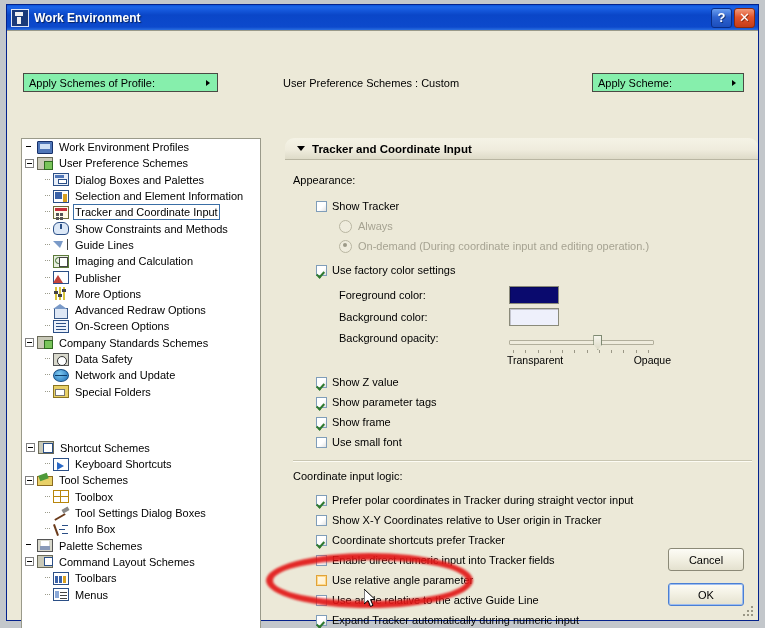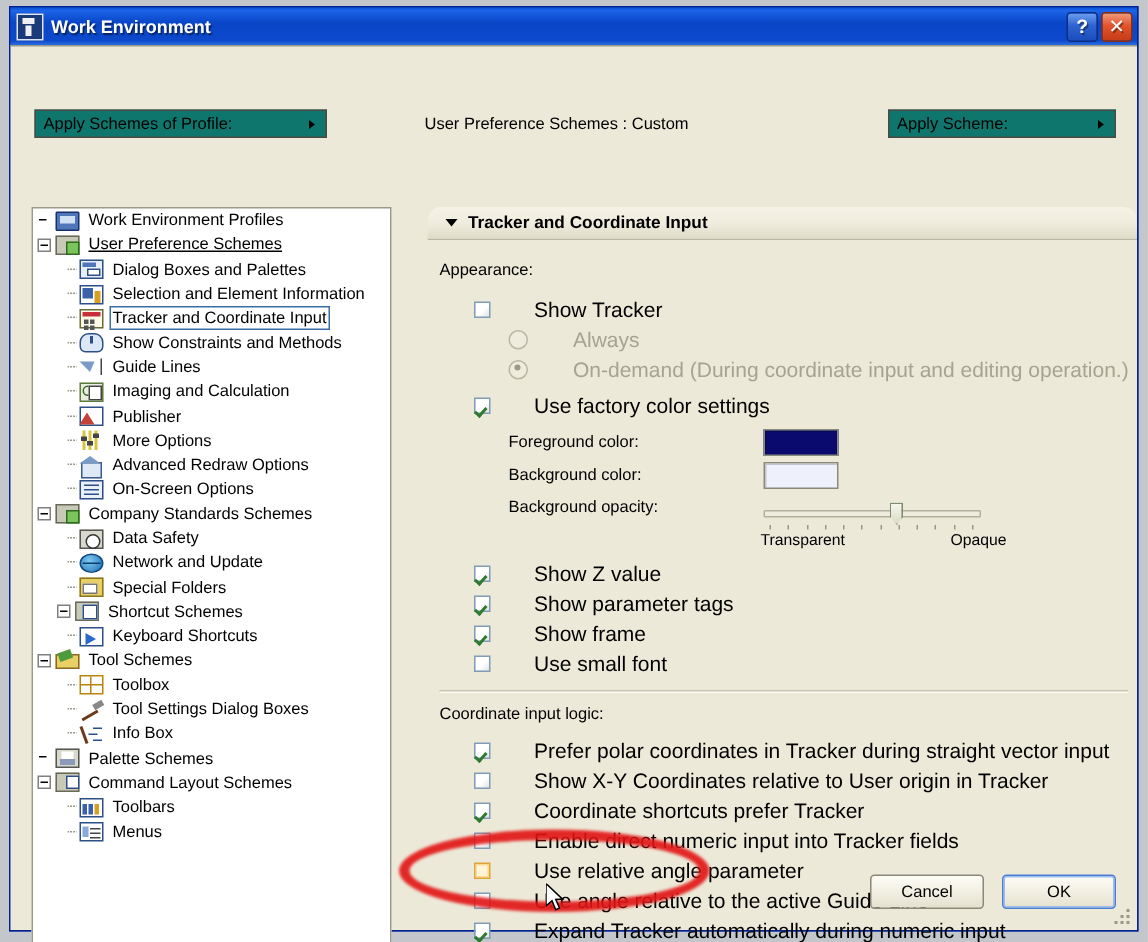--- a/index.html
+++ b/index.html
@@ -57,21 +57,21 @@
     border-top:1px solid #9a9a8a;
     box-sizing:border-box;
     position:relative;
   }
   
   #toolbar{
     height:33px;flex:0 0 33px;position:relative;
     display:flex;align-items:center;
   }
   .combo{
-    background:#0f766e;border:1px solid #4a4a44;
+    background:#86efac;border:1px solid #4a4a44;
     height:19px;box-sizing:border-box;
     display:flex;align-items:center;
     font-size:11px;color:#000;position:relative;cursor:default;
   }
   .combo .lbl{padding-left:5px;white-space:nowrap;}
   .combo .arrow{
     position:absolute;right:7px;top:50%;transform:translateY(-50%);
     width:0;height:0;border-left:4px solid #000;
     border-top:3.5px solid transparent;border-bottom:3.5px solid transparent;
   }
@@ -186,21 +186,21 @@
     border-bottom:1px solid #b9b6a2;
     display:flex;align-items:center;padding-left:12px;
     font-weight:bold;font-size:11.5px;color:#000;
   }
   #section-header .tri{
     width:0;height:0;border-left:4.5px solid transparent;border-right:4.5px solid transparent;
     border-top:5px solid #000;margin-right:7px;
   }
   #pane-body{padding:14px 0 0 8px;position:relative;}
   .grouplabel{font-size:11px;color:#000;margin-bottom:10px;}
-  .row{display:flex;align-items:center;height:20px;font-size:14px;color:#000;gap:24px;}
+  .row{display:flex;align-items:center;height:20px;font-size:11px;color:#000;}
   .cb{
     width:11px;height:11px;box-sizing:border-box;flex:0 0 11px;
     background:linear-gradient(135deg,#ffffff 0%,#ffffff 55%,#e2e2e2 100%);
     border:1px solid #7f9db9;margin-right:5px;position:relative;cursor:default;
   }
   .cb.checked:after{
     content:"";position:absolute;left:1px;top:4px;width:3px;height:6px;
     border-right:2px solid #2f7a2f;border-bottom:2px solid #2f7a2f;
     transform:rotate(42deg);
   }
@@ -241,21 +241,21 @@
     position:absolute;left:259px;top:489px;width:207px;height:55px;
     border:7px solid #e21414;border-radius:50%;
     box-sizing:border-box;
     filter:blur(1.1px);
     opacity:.9;
     pointer-events:none;
   }
   
   #cursor{position:absolute;left:357px;top:525px;pointer-events:none;}
   
-  #btnrow{position:absolute;right:14px;bottom:14px;display:flex;gap:12px;}
+  #btnrow{position:absolute;right:14px;bottom:14px;display:flex;gap:12px;flex-direction:column;}
   .btn{
     width:76px;height:23px;box-sizing:border-box;font-size:11px;color:#000;
     background:linear-gradient(to bottom,#fdfcf6 0%,#f3f1e4 45%,#e4e1cf 100%);
     border:1px solid #8b8977;border-radius:3px;
     display:flex;align-items:center;justify-content:center;cursor:default;
   }
   .btn.default{border:1px solid #4a7fd4;box-shadow:0 0 0 1px #9dbdf0 inset;}
   #resize-grip{position:absolute;right:3px;bottom:2px;width:12px;height:12px;}
   #resize-grip i{position:absolute;width:2px;height:2px;background:#9a9786;}
 </style>
@@ -292,102 +292,102 @@
       <div id="body">
 
         <div id="tree-panel">
             <div class="tnode" style="padding-left: 3px;">
               <span class="expander none"></span>
               <span class="ticon">
                 <span class="ic ic-monitor"></span>
               </span>
               <span class="tlabel">Work Environment Profiles</span>
             </div>
-            <div class="tnode" style="padding-left: 3px; text-decoration: underline;">
-              <span class="expander"></span>
-              <span class="ticon">
-                <span class="ic ic-folderg"></span>
-              </span>
-              <span class="tlabel">User Preference Schemes</span>
-            </div>
-            <div class="tnode" style="padding-left: 19px;">
-              <span class="tdots"></span>
-              <span class="ticon">
-                <span class="ic ic-dialogs"></span>
-              </span>
-              <span class="tlabel">Dialog Boxes and Palettes</span>
-            </div>
-            <div class="tnode" style="padding-left: 19px;">
-              <span class="tdots"></span>
-              <span class="ticon">
-                <span class="ic ic-sel"></span>
-              </span>
-              <span class="tlabel">Selection and Element Information</span>
-            </div>
-            <div class="tnode selected" style="padding-left: 19px;">
-              <span class="tdots"></span>
-              <span class="ticon">
-                <span class="ic ic-tracker"></span>
-              </span>
-              <span class="tlabel">Tracker and Coordinate Input</span>
-            </div>
-            <div class="tnode" style="padding-left: 19px;">
-              <span class="tdots"></span>
-              <span class="ticon">
-                <span class="ic ic-mouse"></span>
-              </span>
-              <span class="tlabel">Show Constraints and Methods</span>
-            </div>
-            <div class="tnode" style="padding-left: 19px;">
-              <span class="tdots"></span>
-              <span class="ticon">
-                <span class="ic ic-guide"></span>
-              </span>
-              <span class="tlabel">Guide Lines</span>
-            </div>
-            <div class="tnode" style="padding-left: 19px;">
-              <span class="tdots"></span>
-              <span class="ticon">
-                <span class="ic ic-imaging"></span>
-              </span>
-              <span class="tlabel">Imaging and Calculation</span>
-            </div>
-            <div class="tnode" style="padding-left: 19px;">
-              <span class="tdots"></span>
-              <span class="ticon">
-                <span class="ic ic-pub"></span>
-              </span>
-              <span class="tlabel">Publisher</span>
-            </div>
-            <div class="tnode" style="padding-left: 19px;">
-              <span class="tdots"></span>
-              <span class="ticon">
-                <span class="ic ic-more"></span>
-              </span>
-              <span class="tlabel">More Options</span>
-            </div>
-            <div class="tnode" style="padding-left: 19px;">
-              <span class="tdots"></span>
-              <span class="ticon">
-                <span class="ic ic-redraw"></span>
-              </span>
-              <span class="tlabel">Advanced Redraw Options</span>
-            </div>
-            <div class="tnode" style="padding-left: 19px;">
-              <span class="tdots"></span>
-              <span class="ticon">
-                <span class="ic ic-screen"></span>
-              </span>
-              <span class="tlabel">On-Screen Options</span>
-            </div>
             <div class="tnode" style="padding-left: 3px;">
               <span class="expander"></span>
               <span class="ticon">
                 <span class="ic ic-folderg"></span>
               </span>
+              <span class="tlabel">User Preference Schemes</span>
+            </div>
+            <div class="tnode" style="padding-left: 19px;">
+              <span class="tdots"></span>
+              <span class="ticon">
+                <span class="ic ic-dialogs"></span>
+              </span>
+              <span class="tlabel">Dialog Boxes and Palettes</span>
+            </div>
+            <div class="tnode" style="padding-left: 19px;">
+              <span class="tdots"></span>
+              <span class="ticon">
+                <span class="ic ic-sel"></span>
+              </span>
+              <span class="tlabel">Selection and Element Information</span>
+            </div>
+            <div class="tnode selected" style="padding-left: 19px;">
+              <span class="tdots"></span>
+              <span class="ticon">
+                <span class="ic ic-tracker"></span>
+              </span>
+              <span class="tlabel">Tracker and Coordinate Input</span>
+            </div>
+            <div class="tnode" style="padding-left: 19px;">
+              <span class="tdots"></span>
+              <span class="ticon">
+                <span class="ic ic-mouse"></span>
+              </span>
+              <span class="tlabel">Show Constraints and Methods</span>
+            </div>
+            <div class="tnode" style="padding-left: 19px;">
+              <span class="tdots"></span>
+              <span class="ticon">
+                <span class="ic ic-guide"></span>
+              </span>
+              <span class="tlabel">Guide Lines</span>
+            </div>
+            <div class="tnode" style="padding-left: 19px;">
+              <span class="tdots"></span>
+              <span class="ticon">
+                <span class="ic ic-imaging"></span>
+              </span>
+              <span class="tlabel">Imaging and Calculation</span>
+            </div>
+            <div class="tnode" style="padding-left: 19px;">
+              <span class="tdots"></span>
+              <span class="ticon">
+                <span class="ic ic-pub"></span>
+              </span>
+              <span class="tlabel">Publisher</span>
+            </div>
+            <div class="tnode" style="padding-left: 19px;">
+              <span class="tdots"></span>
+              <span class="ticon">
+                <span class="ic ic-more"></span>
+              </span>
+              <span class="tlabel">More Options</span>
+            </div>
+            <div class="tnode" style="padding-left: 19px;">
+              <span class="tdots"></span>
+              <span class="ticon">
+                <span class="ic ic-redraw"></span>
+              </span>
+              <span class="tlabel">Advanced Redraw Options</span>
+            </div>
+            <div class="tnode" style="padding-left: 19px;">
+              <span class="tdots"></span>
+              <span class="ticon">
+                <span class="ic ic-screen"></span>
+              </span>
+              <span class="tlabel">On-Screen Options</span>
+            </div>
+            <div class="tnode" style="padding-left: 3px;">
+              <span class="expander"></span>
+              <span class="ticon">
+                <span class="ic ic-folderg"></span>
+              </span>
               <span class="tlabel">Company Standards Schemes</span>
             </div>
             <div class="tnode" style="padding-left: 19px;">
               <span class="tdots"></span>
               <span class="ticon">
                 <span class="ic ic-safety"></span>
               </span>
               <span class="tlabel">Data Safety</span>
             </div>
             <div class="tnode" style="padding-left: 19px;">
@@ -397,21 +397,21 @@
               </span>
               <span class="tlabel">Network and Update</span>
             </div>
             <div class="tnode" style="padding-left: 19px;">
               <span class="tdots"></span>
               <span class="ticon">
                 <span class="ic ic-sfold"></span>
               </span>
               <span class="tlabel">Special Folders</span>
             </div>
-            <div class="tnode" style="padding-left: 16px;">
+            <div class="tnode" style="padding-left: 4px; margin-top: 40px;">
               <span class="expander"></span>
               <span class="ticon">
                 <span class="ic ic-short"></span>
               </span>
               <span class="tlabel">Shortcut Schemes</span>
             </div>
             <div class="tnode" style="padding-left: 19px;">
               <span class="tdots"></span>
               <span class="ticon">
                 <span class="ic ic-key"></span>

